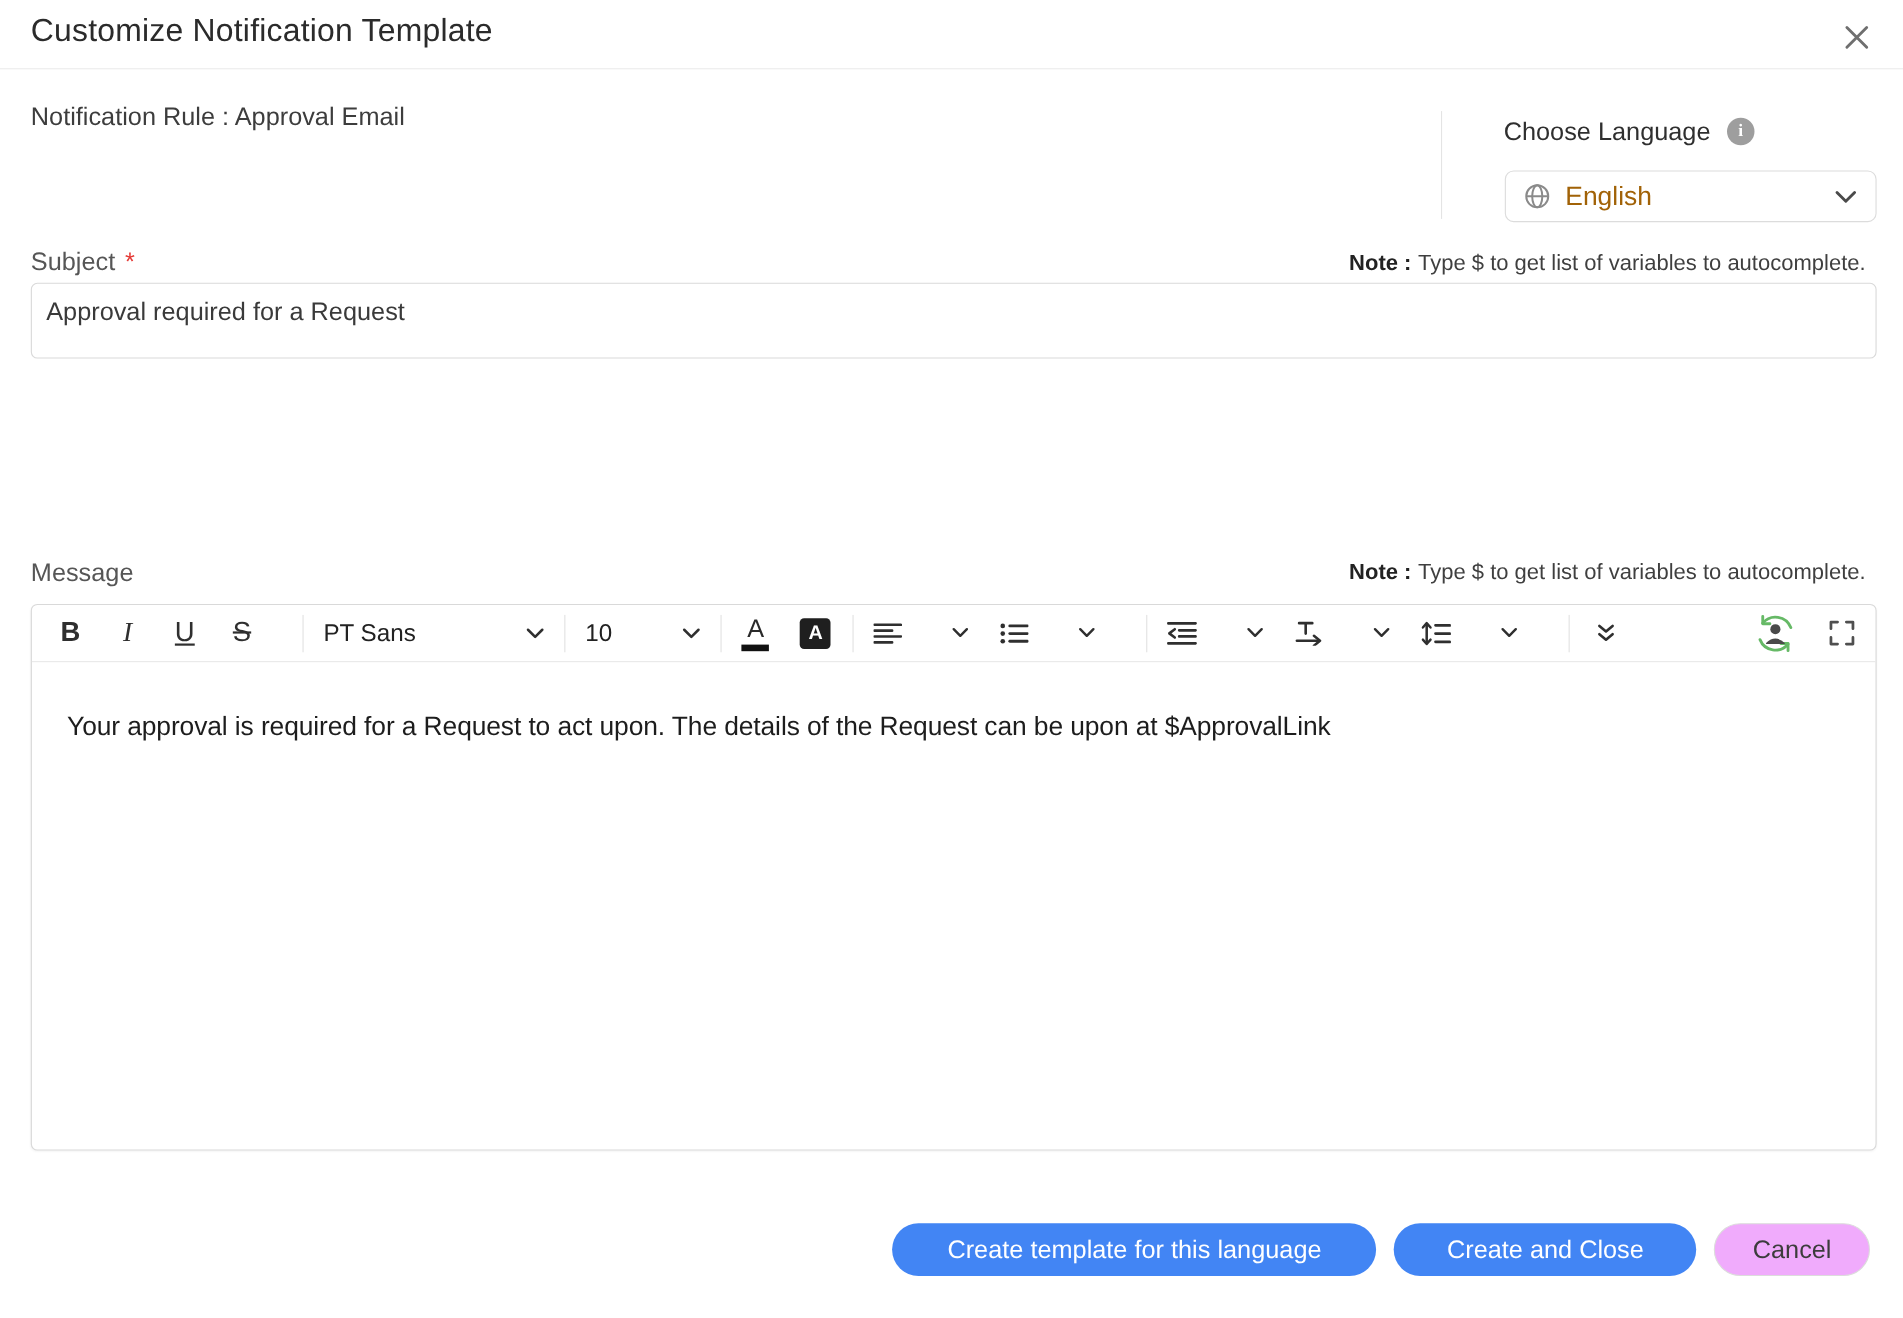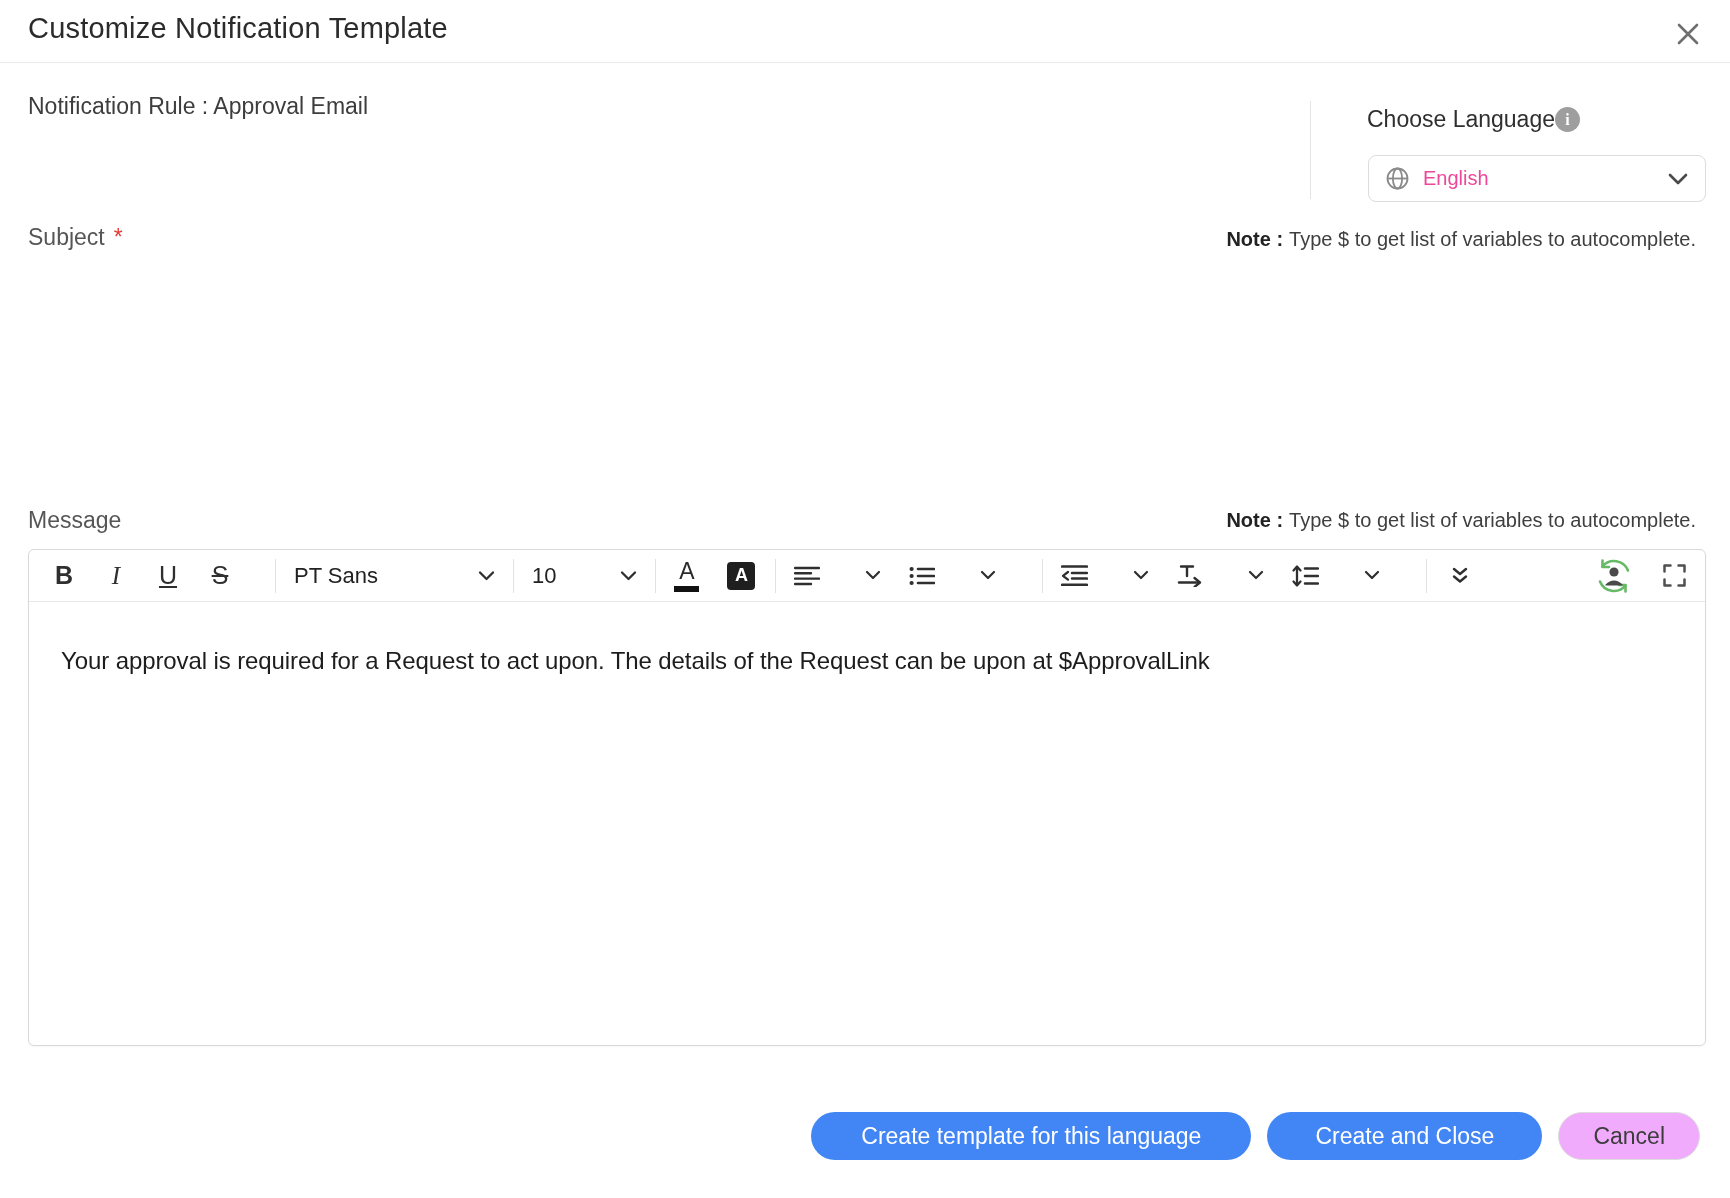--- a/index.html
+++ b/index.html
@@ -10,24 +10,24 @@
   
   .title { position:absolute; left:28px; top:12px; font-size:29px; font-weight:500; color:#2b2b2b; letter-spacing:.2px; }
   .close-btn { position:absolute; right:22px; top:14px; width:40px; height:40px; display:flex; align-items:center; justify-content:center; cursor:pointer; background:none; border:none; }
   .header-divider { position:absolute; top:62px; left:0; width:1730px; height:1px; background:#ececec; }
 
   .rule-label { position:absolute; left:28px; top:93px; font-size:23px; color:#3d3d3d; }
 
   .vsep-header { position:absolute; left:1310px; top:101px; width:1px; height:98px; background:#e4e4e4; }
 
   
-  .lang-label-row { position:absolute; left:1367px; top:106px; display:flex; align-items:center; font-size:23px; color:#2f2f2f; }
+  .lang-label-row { position:absolute; left:1367px; top:106px; display:flex; align-items:center; gap:15px; font-size:23px; color:#2f2f2f; }
   .info-icon { width:25px; height:25px; border-radius:50%; background:#9e9e9e; color:#fff; font-family:"Liberation Serif", serif; font-weight:bold; font-size:16px; display:flex; align-items:center; justify-content:center; }
   .lang-select { position:absolute; left:1368px; top:155px; width:338px; height:47px; border:1px solid #dcdcdc; border-radius:8px; background:#fff; display:flex; align-items:center; padding:0 16px; cursor:pointer; }
-  .lang-select .lang-text { margin-left:13px; font-size:20px; color:#ec4899; }
+  .lang-select .lang-text { margin-left:13px; font-size:24px; color:#a16207; }
   .lang-select .chev { margin-left:auto; }
 
   
   .subject-label-row { position:absolute; left:28px; top:224px; display:flex; align-items:flex-start; font-size:23px; color:#565656; }
   .req { color:#e53935; margin-left:9px; font-size:23px; }
   .note { position:absolute; right:34px; font-size:20px; color:#3f3f3f; }
   .note .nb { font-weight:bold; color:#222; }
   .note .nt { margin-left:6px; }
   .note-subject { top:228px; }
   .note-message { top:509px; }
@@ -107,20 +107,21 @@
     </span>
   </div>
 
   <div class="subject-label-row">
     <span>Subject</span>
     <span class="req">*</span>
   </div>
   <div class="note note-subject">
     <span class="nb">Note :</span><span class="nt">Type $ to get list of variables to autocomplete.</span>
   </div>
+  <div class="subject-input">Approval required for a Request</div>
 
   <div class="message-label">Message</div>
   <div class="note note-message">
     <span class="nb">Note :</span><span class="nt">Type $ to get list of variables to autocomplete.</span>
   </div>
 
   <div class="editor">
     <div class="toolbar">
 
       <span class="tbtn tb-letter tb-bold">B</span>

